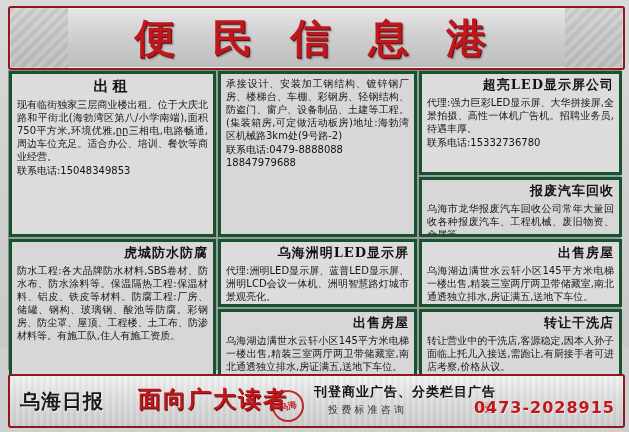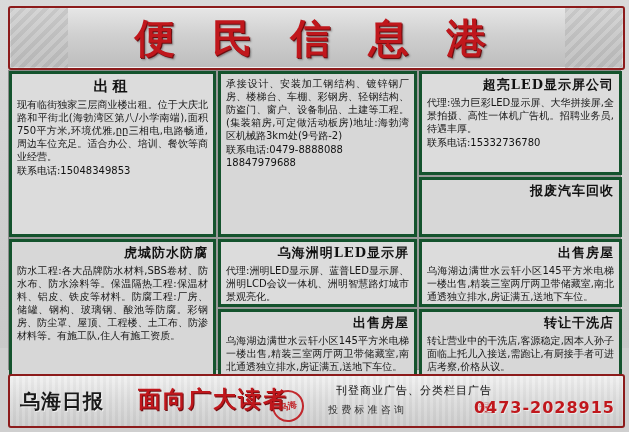--- a/index.html
+++ b/index.html
@@ -113,22 +113,22 @@
     letter-spacing:1px;
   }
   .bn-mid{
     position:absolute;left:128px;top:8px;
     font-family:Liberation Sans, sans-serif;
     font-weight:bold;font-size:23px;color:#c0171c;
     text-shadow:1px 1px 0 #6d0d10;
     letter-spacing:2px;
   }
   .bn-r1{
-    position:absolute;left:326px;top:7px;
-    font-size:11px;color:#111;font-weight:normal;letter-spacing:1px;
+    position:absolute;left:304px;top:7px;
+    font-size:13px;color:#111;font-weight:bold;letter-spacing:1px;
     font-family:"DejaVu Serif","Liberation Serif",serif;
   }
   .bn-r2{
     position:absolute;left:318px;top:27px;
     font-size:10px;color:#333;letter-spacing:0px;
   }
   .bn-tel{
     position:absolute;right:8px;top:22px;
     font-size:16px;font-weight:bold;color:#c0171c;
     font-family:"DejaVu Sans","Liberation Sans",sans-serif;
@@ -173,20 +173,21 @@
     </div>
 
     <div class="cell">
       <div class="c-title t-md">超亮LED显示屏公司</div>
       <div class="c-body">代理:强力巨彩LED显示屏、大华拼接屏,全景拍摄、高性一体机广告机。招聘业务员,待遇丰厚。</div>
       <div class="c-phone">联系电话:15332736780</div>
     </div>
 
     <div class="cell alt">
       <div class="c-title t-md">报废汽车回收</div>
+      <div class="c-body">乌海市龙华报废汽车回收公司常年大量回收各种报废汽车、工程机械、废旧物资、金属等。</div>
 
     </div>
 
     <div class="cell alt span-r2">
       <div class="c-title t-md">虎城防水防腐</div>
       <div class="c-body">防水工程:各大品牌防水材料,SBS卷材、防水布、防水涂料等。保温隔热工程:保温材料、铝皮、铁皮等材料。防腐工程:厂房、储罐、钢构、玻璃钢、酸池等防腐。彩钢房、防尘罩、屋顶、工程楼、土工布、防渗材料等。有施工队,住人有施工资质。</div>
     </div>
 
     <div class="cell">
       <div class="c-title t-md">乌海洲明LED显示屏</div>

